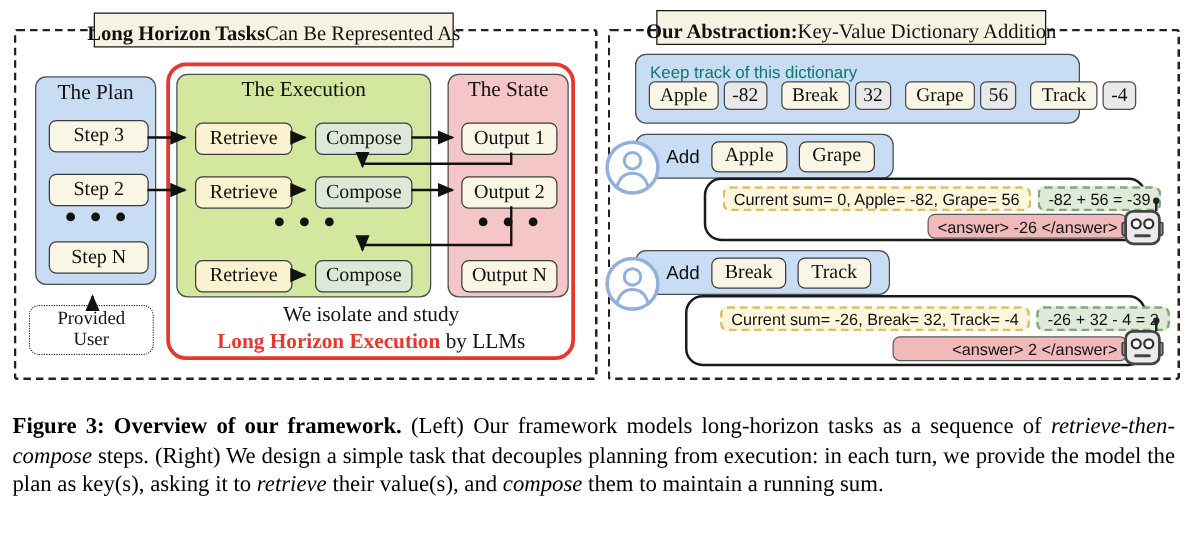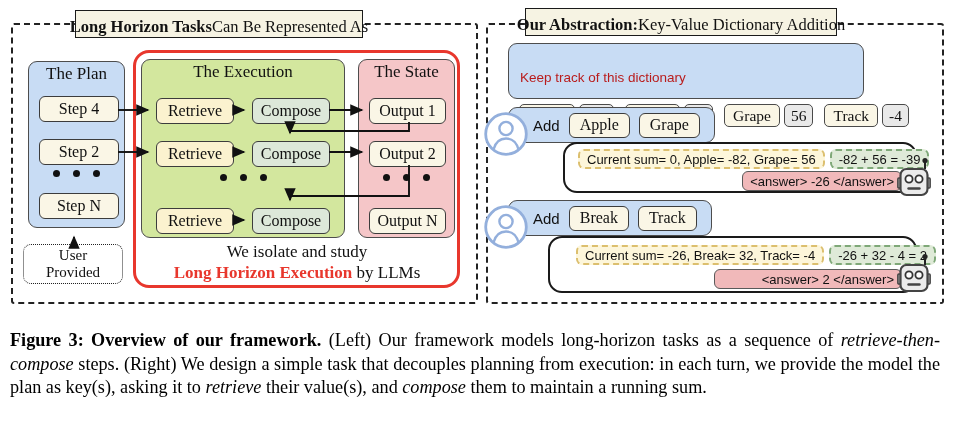--- a/index.html
+++ b/index.html
@@ -43,21 +43,21 @@
     border:1.6px dotted #222; border-radius:8px; background:#fff; text-align:center;
     font-size:15px; line-height:17px; padding-top:2px; z-index:2;
   }
   .exec-note { text-align:center; font-size:17px; line-height:21px; z-index:2; }
   .exec-note .red { color:#e8372d; font-weight:bold; }
 
   #arrow-layer { position:absolute; left:0; top:0; z-index:5; pointer-events:none; }
 
   
   .blue-box { background:#c8dcf4; border:1.6px solid #4d4d4d; border-radius:9px; z-index:2; }
-  .dict-label { font-family:"Liberation Sans", sans-serif; font-size:13.5px; padding:6px 0 19px 11px; color:#b91c1c;margin-top:20px; }
+  .dict-label { font-family:"Liberation Sans", sans-serif; font-size:13.5px; padding:6px 0 0 11px; color:#0f766e; }
   .chip-row { display:flex; align-items:center; gap:11px; padding-left:10px; }
   .pair { display:flex; align-items:center; gap:4px; }
   .kv {
     height:23px; display:flex; align-items:center; justify-content:center;
     border:1.6px solid #4a4a4a; border-radius:5px; font-size:15.5px; padding:0 8px; background:#faf6e6;
   }
   .kv.val { background:#e9e9e9; padding:0 6px; }
 
   .add-row {
     position:absolute; height:36px; display:flex; align-items:center; gap:9px;
@@ -99,21 +99,21 @@
 
   <div class="abs banner" style="left:75px; top:10px; width:288px; height:28px;">
     <b>Long Horizon Tasks</b>
       <span> Can Be Represented As</span>
   </div>
 
   <div class="abs red-frame" style="left:133px; top:50px; width:327px; height:238px;"></div>
 
   <div class="abs col-box plan" style="left:28px; top:61px; width:97px; height:167px;">
     <div class="col-title">The Plan</div>
-    <div class="node" style="left:10px; top:34px; width:80px;">Step 4</div>
+    <div class="node" style="left:10px; top:34px; width:80px;">Step 3</div>
     <div class="node" style="left:10px; top:77px; width:80px;">Step 2</div>
     <div class="dots" style="top:108px;">
         <i></i>
         <i></i>
         <i></i>
       </div>
     <div class="node" style="left:10px; top:131px; width:80px;">Step N</div>
   </div>
 
   <div class="abs col-box exec" style="left:141px; top:59px; width:204px; height:179px;">
@@ -142,22 +142,22 @@
       </div>
     <div class="node" style="left:10px; top:148px; width:77px;">Output N</div>
   </div>
 
   <div class="abs exec-note" style="left:137px; top:241px; width:320px;">
     <div>We isolate and study</div>
     <div><span class="red">Long Horizon Execution</span><span> by LLMs</span></div>
   </div>
 
   <div class="abs user-box" style="left:23px; top:244px; width:100px; height:40px;">
+    <div>Provided</div>
     <div>User</div>
-    <div>Provided</div>
   </div>
 
   <div class="abs dashed-panel" style="left:486px; top:23px; width:458px; height:281px;"></div>
 
   <div class="abs banner" style="left:525px; top:8px; width:312px; height:28px;">
     <b>Our Abstraction:</b>
       <span> Key-Value Dictionary Addition</span>
   </div>
 
   <div class="abs blue-box" style="left:508px; top:43px; width:356px; height:56px;">

